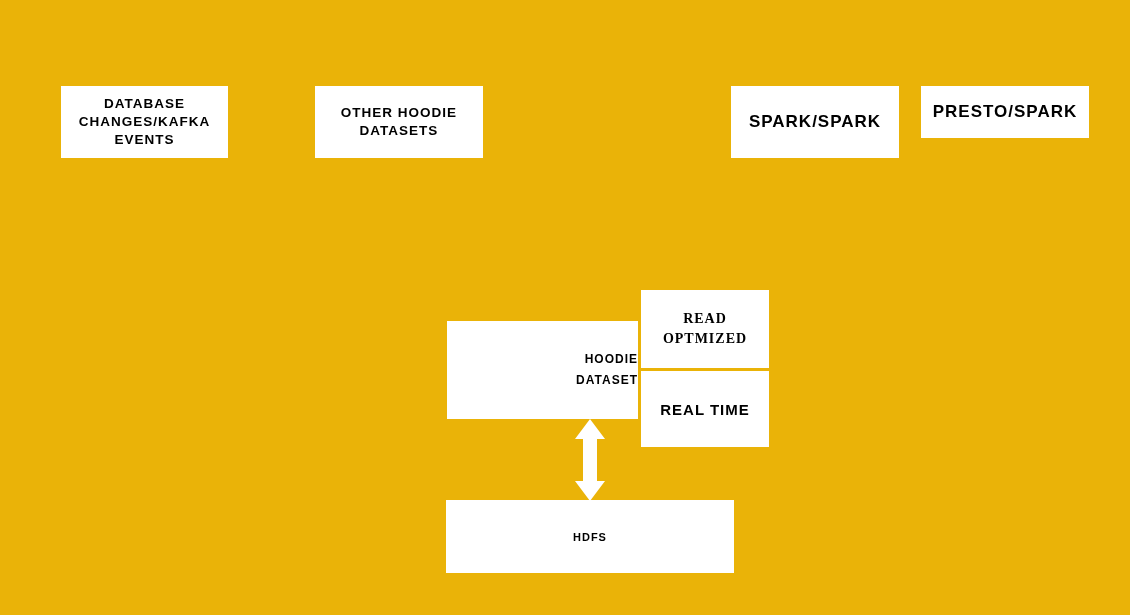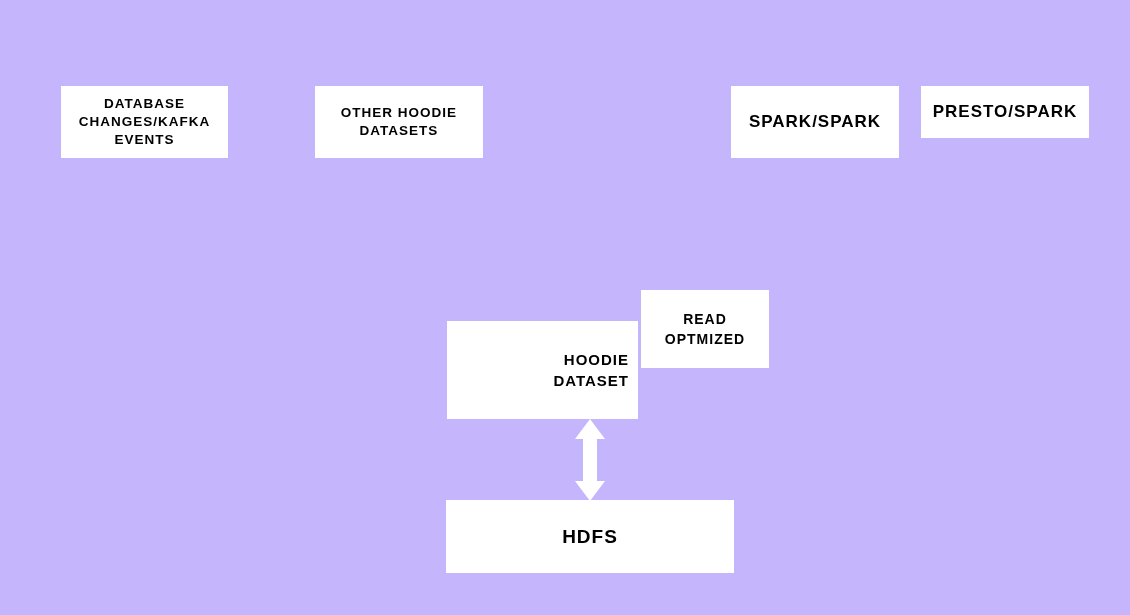--- a/index.html
+++ b/index.html
@@ -4,21 +4,21 @@
 <style>
   html, body {
     margin: 0;
     padding: 0;
     background: #000000;
   }
   .canvas {
     position: relative;
     width: 1130px;
     height: 615px;
-    background: #c4b5fd;
+    background: #eab308;
     overflow: hidden;
     font-family: "Liberation Sans", sans-serif;
   }
   .node {
     position: absolute;
     background: #ffffff;
     color: #000000;
     display: flex;
     align-items: center;
     justify-content: center;
@@ -28,26 +28,26 @@
     white-space: pre-line;
     box-sizing: border-box;
   }
   
   .node-db       { left: 61px;  top: 86px;  width: 167px; height: 72px; font-size: 13.5px; line-height: 18px; }
   .node-other    { left: 281px; top: 86px;  width: 168px; height: 72px; font-size: 13.5px; line-height: 18px; margin-left: 34px; }
   
   .node-hive     { left: 731px; top: 86px;  width: 168px; height: 72px; font-size: 17px; }
   .node-presto   { left: 921px; top: 86px;  width: 168px; height: 52px; font-size: 17px; }
   
-  .node-hoodie   { left: 447px; top: 321px; width: 191px; height: 98px; font-size: 15px; line-height: 21px;
-                   justify-content: flex-end; text-align: right; padding-right: 9px; }
-  .node-readopt  { left: 641px; top: 290px; width: 128px; height: 78px; font-size: 14px; line-height: 20px; }
+  .node-hoodie   { left: 447px; top: 321px; width: 191px; height: 98px; font-size: 12px; line-height: 21px;
+                   justify-content: flex-end; text-align: right; }
+  .node-readopt  { left: 641px; top: 290px; width: 128px; height: 78px; font-size: 14px; line-height: 20px; font-family: Liberation Serif, serif; }
   .node-realtime { left: 641px; top: 371px; width: 128px; height: 76px; font-size: 15px; }
   
-  .node-hdfs     { left: 446px; top: 500px; width: 288px; height: 73px; font-size: 19px; }
+  .node-hdfs     { left: 446px; top: 500px; width: 288px; height: 73px; font-size: 11px; }
   
   .arrow-hoodie-hdfs {
     position: absolute;
     left: 575px;
     top: 419px;
     width: 30px;
     height: 82px;
     display: block;
   }
 </style>
@@ -66,20 +66,21 @@
   <div class="node node-hive">SPARK/SPARK</div>
 
   <div class="node node-presto">PRESTO/SPARK</div>
 
   <div class="node node-hoodie">HOODIE
 DATASET</div>
 
   <div class="node node-readopt">READ
 OPTMIZED</div>
 
+  <div class="node node-realtime">REAL TIME</div>
 
   <svg class="arrow-hoodie-hdfs" viewBox="0 0 30 82" xmlns="http://www.w3.org/2000/svg" aria-hidden="true">
     <polygon points="15,0 0,20 8,20 8,62 0,62 15,82 30,62 22,62 22,20 30,20" fill="#ffffff"></polygon>
   </svg>
 
   <div class="node node-hdfs">HDFS</div>
 
 </div>
 
 </body></html>

